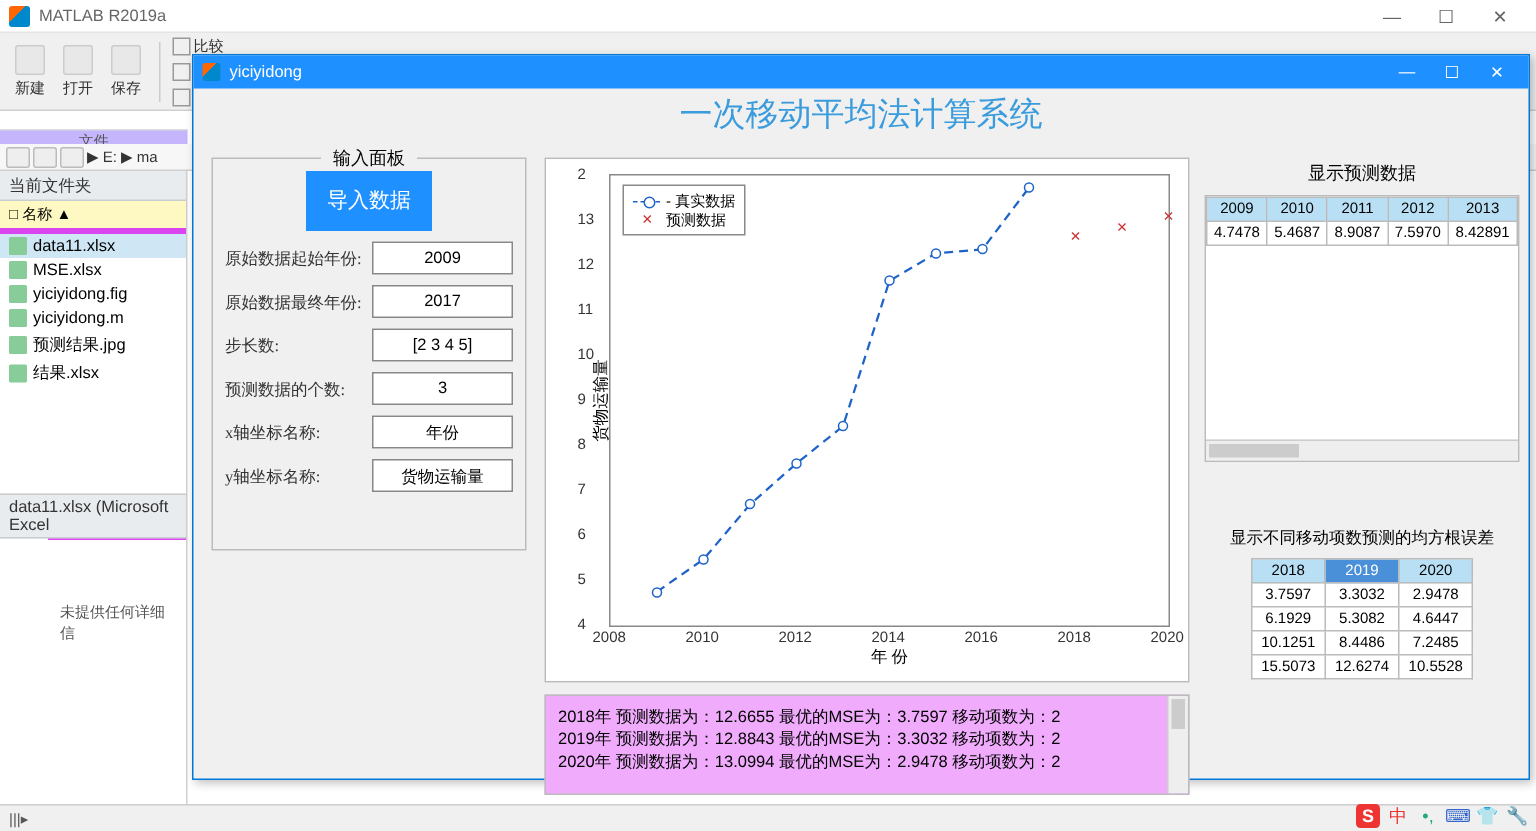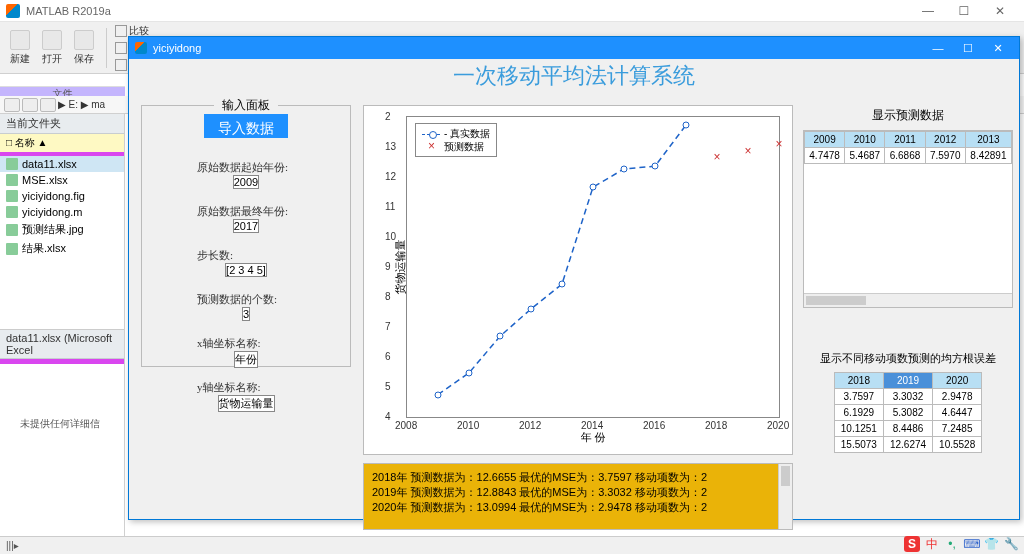--- a/index.html
+++ b/index.html
@@ -28,59 +28,59 @@
 .pathbar .nav{width:16px;height:14px;border:1px solid #bbb;background:#eee;border-radius:2px;}
 
 .main{position:absolute;top:114px;left:0;right:0;bottom:18px;display:flex;}
 .left-dock{width:125px;border-right:1px solid #d0d0d0;display:flex;flex-direction:column;background:#fff;}
 .panel-head{background:#e8ecef;border-bottom:1px solid #c8cdd0;padding:2px 6px;font-size:11px;color:#333;}
 .file-list{flex:0 0 auto;height:195px;overflow:hidden;}
 .file-list .fh{background:#fef9c3;border-bottom:4px solid #d946ef;padding:2px 6px;font-size:10px;}
 .file-list .fi{padding:2px 6px;font-size:11px;display:flex;gap:4px;align-items:center;}
 .file-list .fi.sel{background:#cfe6f4;}
 .fi .ico{width:12px;height:12px;background:#8c9;border-radius:1px;}
-.detail-pane{flex:1;border-top:5px solid #d946ef;padding:20px;font-size:10px;color:#555;}
+.detail-pane{flex:1;border-top:1px solid #d946ef;padding:8px;font-size:10px;color:#555;margin-left:32px;}
 .statusbar{position:absolute;bottom:0;left:0;right:0;height:18px;background:#f0f0f0;border-top:1px solid #ccc;font-size:10px;display:flex;align-items:center;padding:0 6px;color:#555;}
 
 .fig-window{position:absolute;left:128px;top:36px;width:892px;height:484px;border:1px solid #0078d7;background:#f0f0f0;box-shadow:2px 2px 6px rgba(0,0,0,.25);z-index:10;}
 .fig-tb{background:#1e90ff;color:#fff;height:22px;display:flex;align-items:center;padding:0 6px;font-size:11px;}
 .fig-tb .logo{width:12px;height:12px;background:linear-gradient(135deg,#f60 40%,#08c 40%);margin-right:6px;border-radius:2px;}
 .fig-tb .sp{flex:1;}
 .fig-tb .wb{width:30px;text-align:center;cursor:pointer;}
 .fig-body{position:absolute;top:22px;left:0;right:0;bottom:0;}
 .fig-title{position:absolute;top:2px;left:0;right:0;text-align:center;font-size:22px;color:#3a9cdc;font-family:SimSun;}
 
 .panel{position:absolute;background:#f0f0f0;border:1px solid #bbb;}
 .panel.etched{border-style:groove;}
 .panel .plabel{position:absolute;top:-9px;left:50%;transform:translateX(-50%);background:#f0f0f0;padding:0 8px;font-size:12px;font-family:SimSun;}
 .input-panel{left:12px;top:46px;width:210px;height:262px;}
 .ctrl-panel{left:12px;top:316px;width:210px;height:155px;}
-.ip-row{display:flex;align-items:center;margin:22px 8px;height:22px;flex-direction:column;}
+.ip-row{display:flex;align-items:center;margin:7px 8px;height:22px;}
 .ip-row label{width:98px;font-size:11px;color:#333;font-family:SimSun;}
 .ip-row .val{flex:1;height:22px;border:1px solid #888;background:#fff;text-align:center;font-size:11px;display:flex;align-items:center;justify-content:center;}
 .btn{background:#1e90ff;color:#fff;border:none;padding:6px 0;font-size:12px;font-family:SimSun;cursor:pointer;text-align:center;}
-.import-btn{width:84px;height:24px;margin:8px auto 6px;display:block;font-size:14px;}
+.import-btn{width:84px;height:40px;margin:8px auto 6px;display:block;font-size:14px;}
 .ctrl-panel .btn{width:84px;height:28px;margin:8px auto;display:block;}
 
 .chart-panel{position:absolute;left:234px;top:46px;width:430px;height:350px;background:#fff;border:1px solid #bbb;}
 .axes{position:absolute;left:42px;top:10px;right:12px;bottom:36px;border:1px solid #888;background:#fff;}
 .legend{position:absolute;left:8px;top:6px;border:1px solid #888;background:#fff;padding:3px 6px;font-size:10px;}
 .legend .lr{display:flex;align-items:center;gap:4px;height:13px;}
 .legend .mk{width:18px;height:10px;position:relative;}
 .legend .line-mk::before{content:"";position:absolute;left:0;right:0;top:50%;border-top:1.5px dashed #1e63c8;}
 .legend .line-mk::after{content:"";position:absolute;left:7px;top:2px;width:6px;height:6px;border:1.5px solid #1e63c8;border-radius:50%;background:#fff;}
 .legend .x-mk::after{content:"×";position:absolute;left:6px;top:-3px;color:#c33;font-size:12px;}
 .ylabel{position:absolute;left:-34px;top:50%;transform:translateY(-50%) rotate(-90deg);font-size:11px;font-family:SimSun;white-space:nowrap;}
 .xlabel{position:absolute;bottom:-28px;left:50%;transform:translateX(-50%);font-size:11px;font-family:SimSun;}
 .tick{position:absolute;font-size:10px;color:#333;}
 .data-pt{position:absolute;width:7px;height:7px;border:1.5px solid #1e63c8;border-radius:50%;background:#fff;transform:translate(-50%,-50%);}
 .pred-pt{position:absolute;color:#c33;font-size:12px;transform:translate(-50%,-50%);line-height:1;}
 svg.lines{position:absolute;left:0;top:0;width:100%;height:100%;pointer-events:none;}
 
-.out-panel{position:absolute;left:234px;top:404px;width:430px;height:67px;background:#eab308;border:1px solid #bbb;padding:6px 8px;font-family:SimSun,monospace;font-size:11px;overflow:auto;}
+.out-panel{position:absolute;left:234px;top:404px;width:430px;height:67px;background:#f0abfc;border:1px solid #bbb;padding:6px 8px;font-family:SimSun,monospace;font-size:11px;overflow:auto;}
 .out-panel .sc{position:absolute;right:0;top:0;bottom:0;width:14px;background:#eee;border-left:1px solid #ccc;}
 .out-panel .sc .th{position:absolute;top:2px;left:2px;right:2px;height:20px;background:#ccc;}
 
 .rp1{position:absolute;left:674px;top:46px;width:210px;height:232px;}
 .rp1 .rtitle{text-align:center;font-size:12px;font-family:SimSun;margin:2px 0 6px;}
 .tbl{border-collapse:collapse;width:208px;font-size:10px;}
 .tbl td,.tbl th{border:1px solid #bbb;padding:2px 3px;text-align:center;background:#fff;}
 .tbl th{background:#b8dff4;font-weight:normal;}
 .tbl-wrap{background:#fff;border:1px solid #bbb;height:178px;position:relative;overflow:hidden;}
 .tbl-wrap .hsc{position:absolute;bottom:0;left:0;right:0;height:14px;background:#eee;border-top:1px solid #ccc;}
@@ -288,21 +288,21 @@
                 <tr>
                   <th>2009</th>
                   <th>2010</th>
                   <th>2011</th>
                   <th>2012</th>
                   <th>2013</th>
                 </tr>
             <tr>
                   <td>4.7478</td>
                   <td>5.4687</td>
-                  <td>6.6868</td>
+                  <td>8.9087</td>
                   <td>7.5970</td>
                   <td>8.42891</td>
                 </tr>
           </tbody>
             </table>
           <div class="hsc">
               <div class="th"></div>
             </div>
         </div>
       </div>

